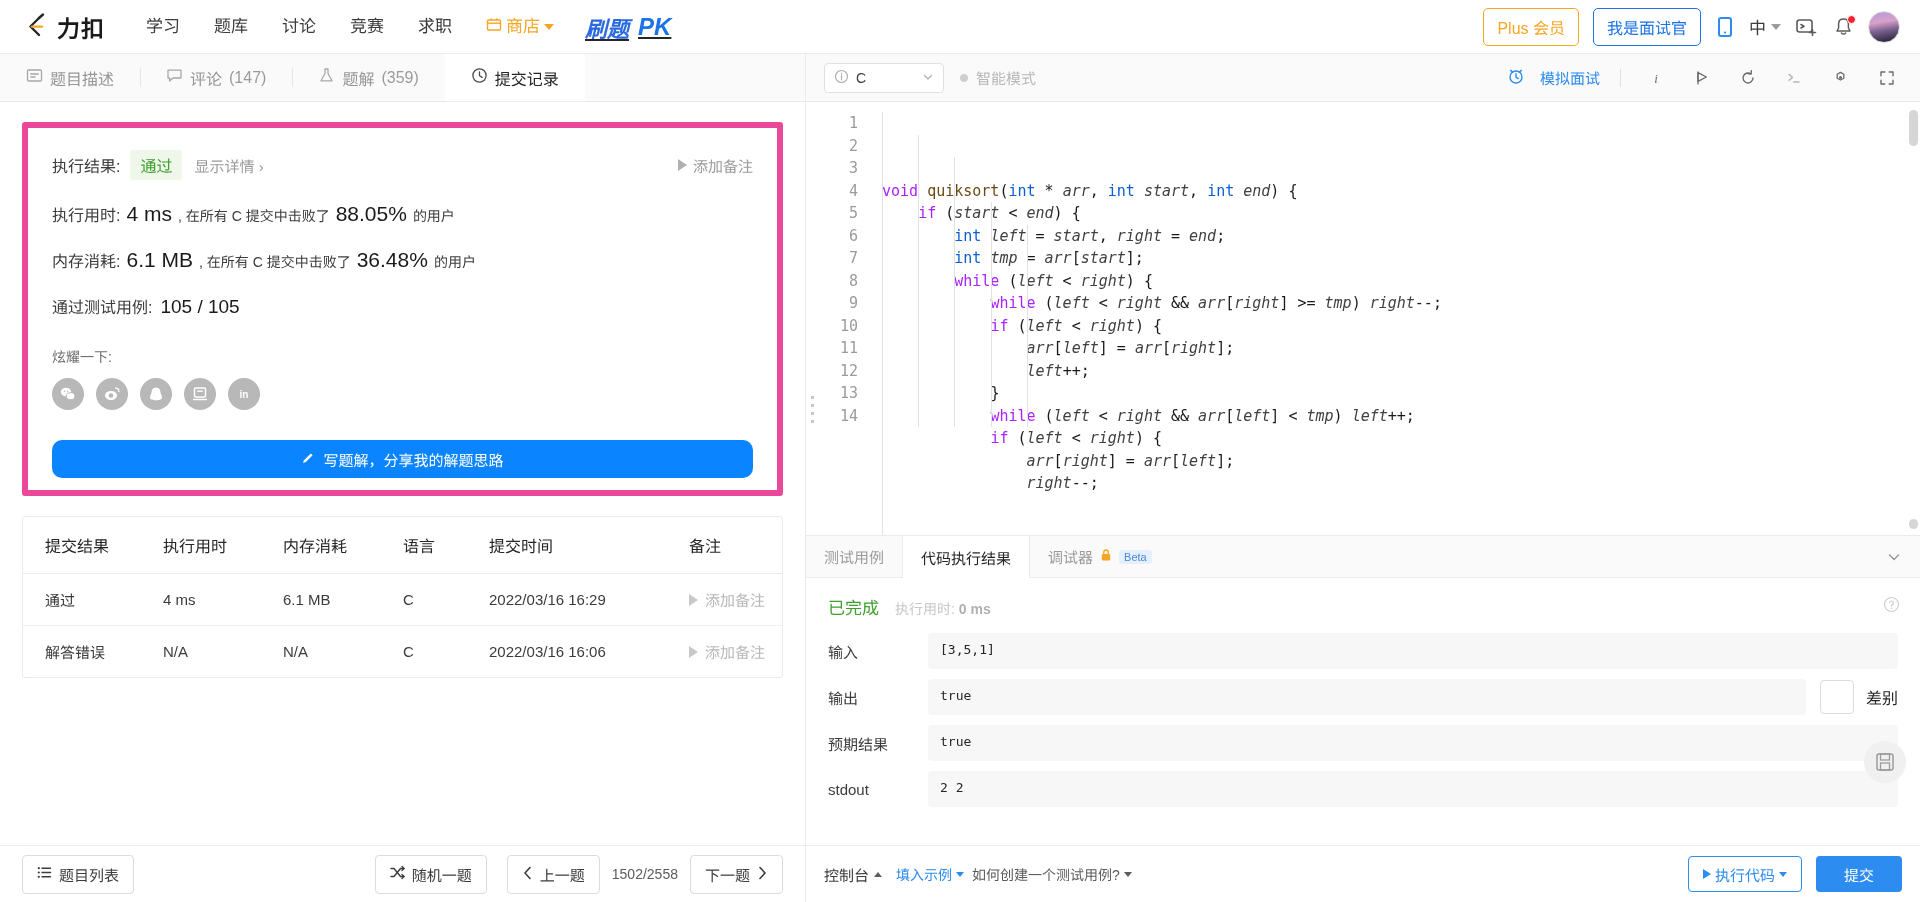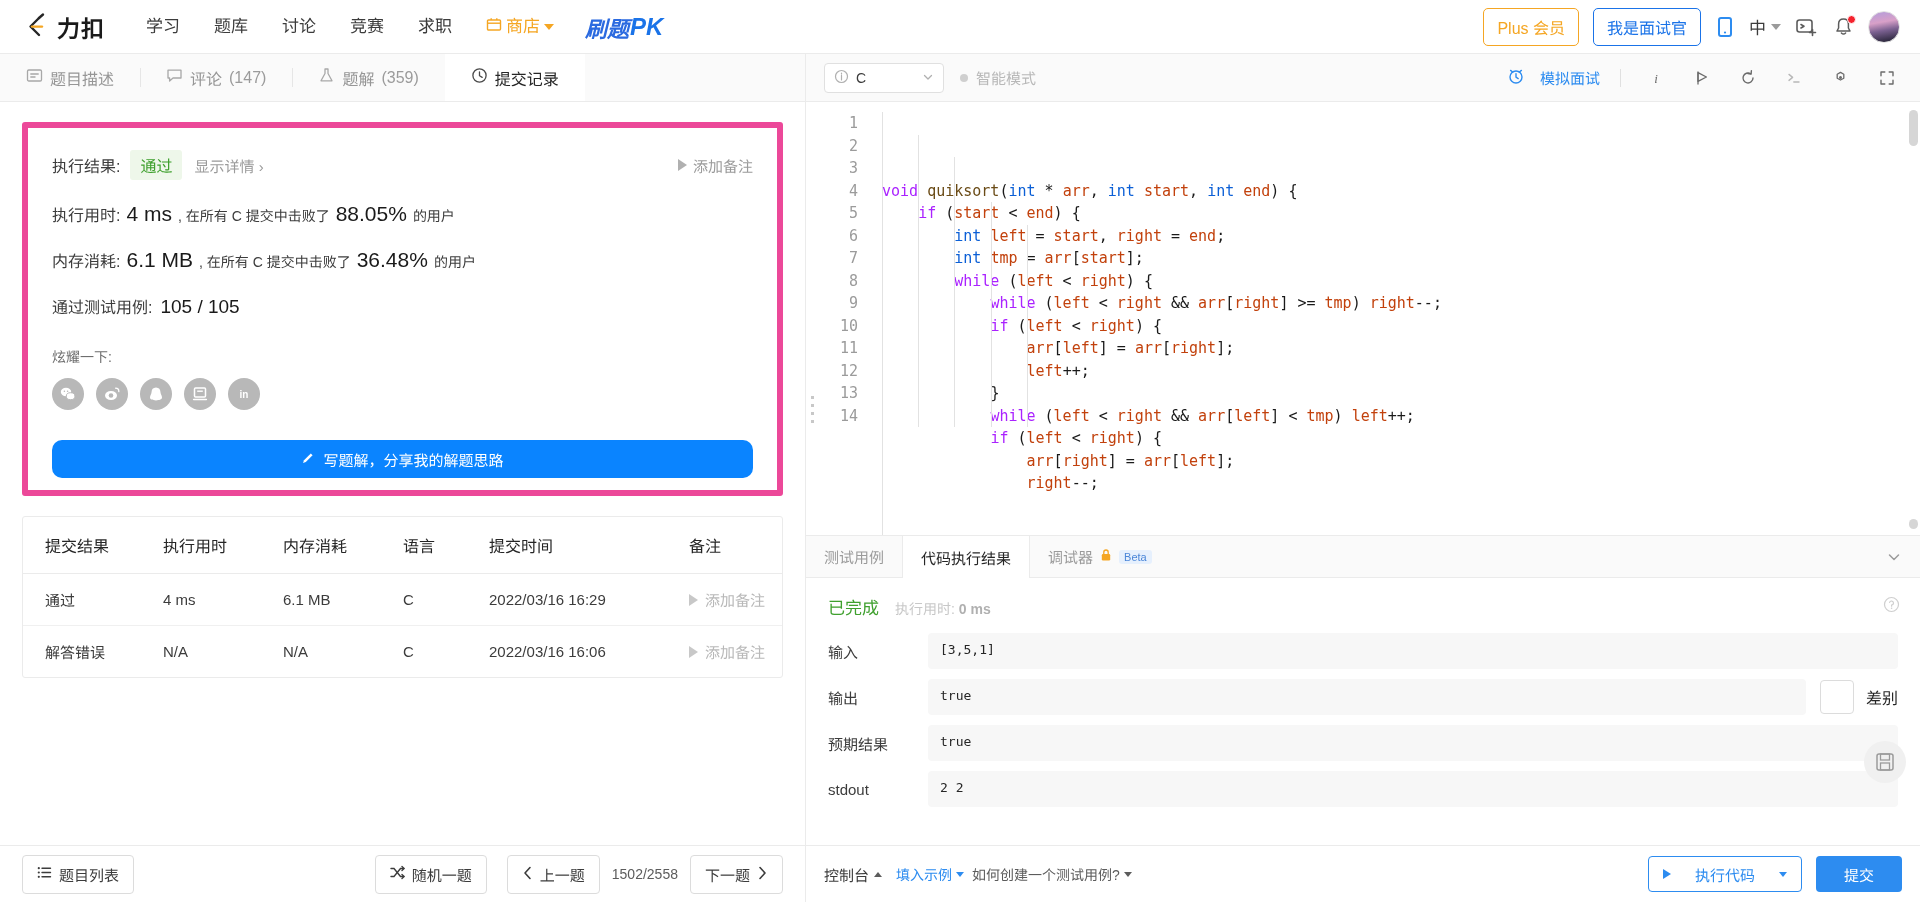--- a/index.html
+++ b/index.html
@@ -19,21 +19,21 @@
   }
   .brand { display: flex; align-items: center; gap: 7px; margin-right: 24px; }
   .brand-logo { width: 30px; height: 30px; position: relative; }
   .brand-name { font-size: 23px; font-weight: 700; letter-spacing: 1px; color: #1a1a1a; }
   .nav-links { display: flex; align-items: center; gap: 0; }
   .nav-link {
     font-size: 17px; color: #3c3c3c; padding: 0 17px; cursor: pointer;
     white-space: nowrap; line-height: 54px;
   }
   .nav-shop { color: #f5a623; display: flex; align-items: center; gap: 4px; }
-  .nav-pk { margin-left: 14px; display: flex; align-items: center; gap: 1px; }
+  .nav-pk { margin-left: 14px; display: flex; align-items: center; gap: 9px; text-decoration: underline; }
   .pk-cn { font-size: 22px; font-weight: 800; font-style: italic; color: #2b6ae0; }
   .pk-en { font-size: 24px; font-weight: 800; font-style: italic; color: #1a73e8; }
   .nav-spacer { flex: 1; }
   .nav-right { display: flex; align-items: center; gap: 14px; }
   .btn-plus {
     border: 1px solid #f5a623; color: #f5a623; border-radius: 5px;
     font-size: 16px; padding: 6px 13px; cursor: pointer; background: #fff;
     white-space: nowrap;
   }
   .btn-interviewer {
@@ -138,21 +138,21 @@
   .code-scroll { flex: 1; display: flex; overflow: hidden; position: relative; }
   .gutter { width: 50px; min-width: 50px; text-align: right; padding: 10px 12px 0 0;
     font-family: "DejaVu Sans Mono", "Liberation Mono", monospace; font-size: 15px; color: #9b9b9b; line-height: 22.5px; user-select: none; }
   .code { flex: 1; padding: 10px 0 0 12px; font-family: "DejaVu Sans Mono", "Liberation Mono", monospace;
     font-size: 15px; line-height: 22.5px; white-space: pre; color: #1a1a1a; position: relative; overflow: hidden; }
   .code .ln { position: relative; }
   .k   { color: #aa22ff; }         
   .ty  { color: #0b5fd6; }         
   .fn  { color: #6a4b16; }
   .id  { color: #1a1a1a; }
-  .var { color: #c2410c; }
+  .var { color: #404040; font-style: italic; }
   .guide { position: absolute; top: 10px; width: 1px; background: #e2e2e2; }
   .scroll-v { position: absolute; right: 2px; top: 8px; width: 9px; height: 36px; border-radius: 5px; background: #d6d6d6; cursor: pointer; }
   .scroll-v2 { position: absolute; right: 2px; bottom: 6px; width: 9px; height: 10px; border-radius: 5px; background: #d6d6d6; cursor: pointer; }
 
   .console { height: 310px; min-height: 310px; border-top: 1px solid #ebebeb; background: #fff;
     display: flex; flex-direction: column; }
   .ctabs { height: 42px; min-height: 42px; background: #fafafa; border-bottom: 1px solid #ebebeb;
     display: flex; align-items: stretch; position: relative; }
   .ctab { display: flex; align-items: center; gap: 7px; padding: 0 18px; font-size: 15px; color: #9b9b9b; cursor: pointer; }
   .ctab.active { background: #fff; color: #262626; border-left: 1px solid #ebebeb; border-right: 1px solid #ebebeb; margin-bottom: -1px; }
@@ -174,21 +174,21 @@
   .save-fab { position: absolute; right: 14px; bottom: 62px; width: 42px; height: 42px; border-radius: 50%;
     background: #f0f0f0; display: flex; align-items: center; justify-content: center; color: #9b9b9b; cursor: pointer; }
 
   .rfoot { height: 57px; min-height: 57px; border-top: 1px solid #ebebeb; background: #fff;
     display: flex; align-items: center; padding: 0 18px; gap: 14px; }
   .ctext { font-size: 15px; color: #3c3c3c; display: flex; align-items: center; gap: 5px; cursor: pointer; }
   .blue-link { font-size: 14px; color: #2d8cf0; display: flex; align-items: center; gap: 4px; cursor: pointer; }
   .gray-link { font-size: 14px; color: #5c5c5c; display: flex; align-items: center; gap: 4px; cursor: pointer; }
   .rfoot-spacer { flex: 1; }
   .btn-run { border: 1px solid #2d8cf0; color: #2d8cf0; background: #fff; border-radius: 4px;
-    height: 36px; padding: 0 14px; font-size: 15px; cursor: pointer; display: flex; align-items: center; gap: 24px; font-family: inherit; }
+    height: 36px; padding: 0 14px; font-size: 15px; cursor: pointer; display: flex; align-items: center; gap: 4px; font-family: inherit; }
   .btn-submit { background: #2d8cf0; color: #fff; border: none; border-radius: 4px; height: 36px;
     padding: 0 28px; font-size: 15px; cursor: pointer; font-family: inherit; }
   .caret-s { width: 0; height: 0; border-left: 4px solid transparent; border-right: 4px solid transparent; border-top: 5px solid currentColor; }
   .caret-u { width: 0; height: 0; border-left: 4px solid transparent; border-right: 4px solid transparent; border-bottom: 5px solid currentColor; }
   .tri-r { width: 0; height: 0; border-top: 5px solid transparent; border-bottom: 5px solid transparent; border-left: 8px solid currentColor; }
 </style>
 </head>
 <body>
 
 <div class="app">

